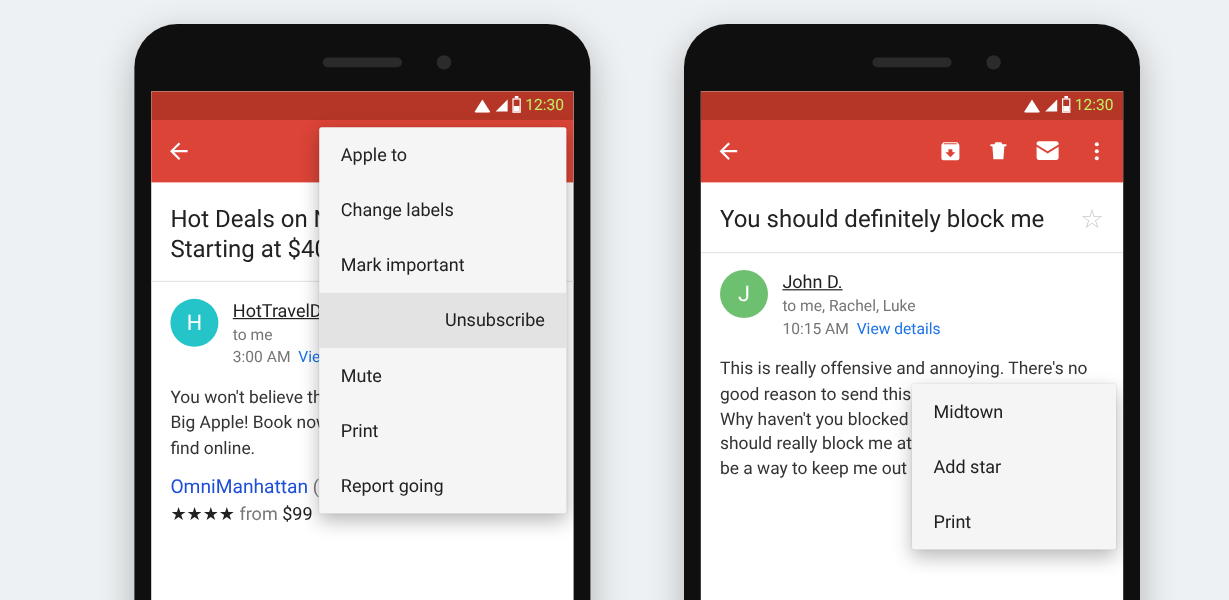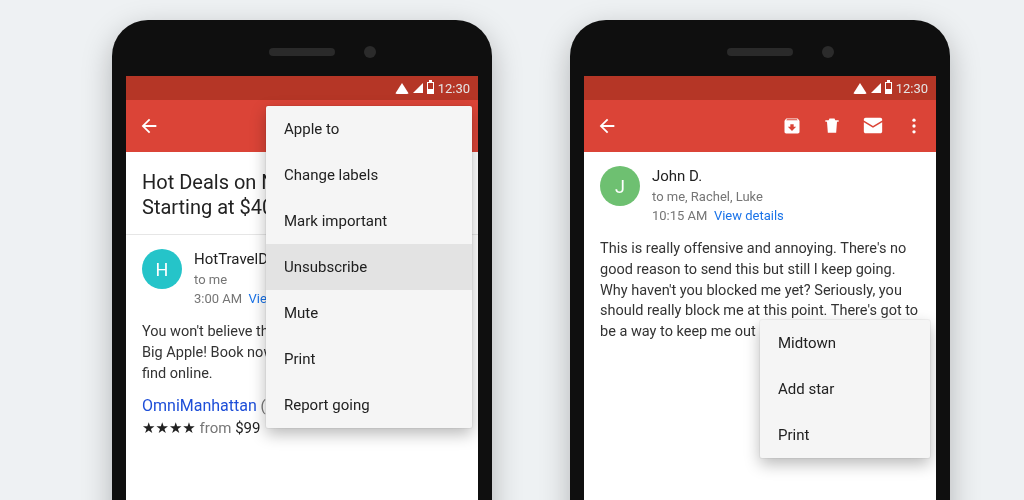--- a/index.html
+++ b/index.html
@@ -42,21 +42,21 @@
     width: 100%;
     height: 100%;
     position: relative;
     overflow: hidden;
     font-size: 14px;
     color: #212121;
   }
   .statusbar {
     height: 24px;
     background: #b53626;
-    color: #e5e5e5;
+    color: #bef264;
     display: flex;
     align-items: center;
     justify-content: flex-end;
     padding: 0 8px;
     gap: 4px;
     font-size: 13px;
   }
   .appbar {
     height: 52px;
     background: #db4437;
@@ -92,21 +92,21 @@
   .avatar {
     width: 40px; height: 40px;
     border-radius: 50%;
     color: #fff;
     font-size: 18px;
     display: flex; align-items: center; justify-content: center;
   }
   .avatar.h { background: #25c4c9; }
   .avatar.j { background: #6ec071; }
   .sender-meta { font-size: 13px; color: #757575; line-height: 1.45; }
-  .sender-meta .name { color: #212121; font-size: 15px; }
+  .sender-meta .name { color: #212121; font-size: 15px; text-decoration: underline; }
   .sender-meta .link { color: #1a73e8; }
   .body-text {
     padding: 4px 16px 10px 16px;
     font-size: 14.5px;
     color: #333;
     line-height: 1.42;
   }
   .hotel-name { color: #1d4ed8; font-size: 16px; }
   .muted { color: #777; }
   .price-row { padding: 2px 16px; font-size: 15px; }
@@ -118,21 +118,21 @@
     font-size: 15px;
     color: #212121;
     z-index: 10;
   }
   .menu.left-menu { top: 30px; right: 6px; width: 206px; }
   .menu.right-menu { top: 244px; right: 6px; width: 170px; }
   .menu-item {
     padding: 14px 18px;
     cursor: pointer;
   }
-  .menu-item.hl { background: #e3e3e3; }
+  .menu-item.hl { background: #e3e3e3; text-align: right; }
   .wifi-tri {
     width: 0; height: 0;
     border-left: 7px solid transparent;
     border-right: 7px solid transparent;
     border-bottom: 11px solid #fff;
     border-radius: 2px;
   }
   .sig-tri {
     width: 0; height: 0;
     border-left: 10px solid transparent;
@@ -263,20 +263,24 @@
       </span>
       <span class="icon">
         <svg width="20" height="20" viewBox="0 0 24 24" fill="#fff">
             <circle cx="12" cy="5" r="2"></circle>
             <circle cx="12" cy="12" r="2"></circle>
             <circle cx="12" cy="19" r="2"></circle>
           </svg>
       </span>
     </div>
 
+    <div class="subject-row">
+      <div class="title">You should definitely block me</div>
+      <span class="star">☆</span>
+    </div>
 
     <div class="sender-block">
       <div class="avatar j">J</div>
       <div class="sender-meta">
         <div class="name">John D.</div>
         <div>to me, Rachel, Luke</div>
         <div>
           <span>10:15 AM</span>&nbsp;&nbsp;<span class="link">View details</span>
         </div>
       </div>

